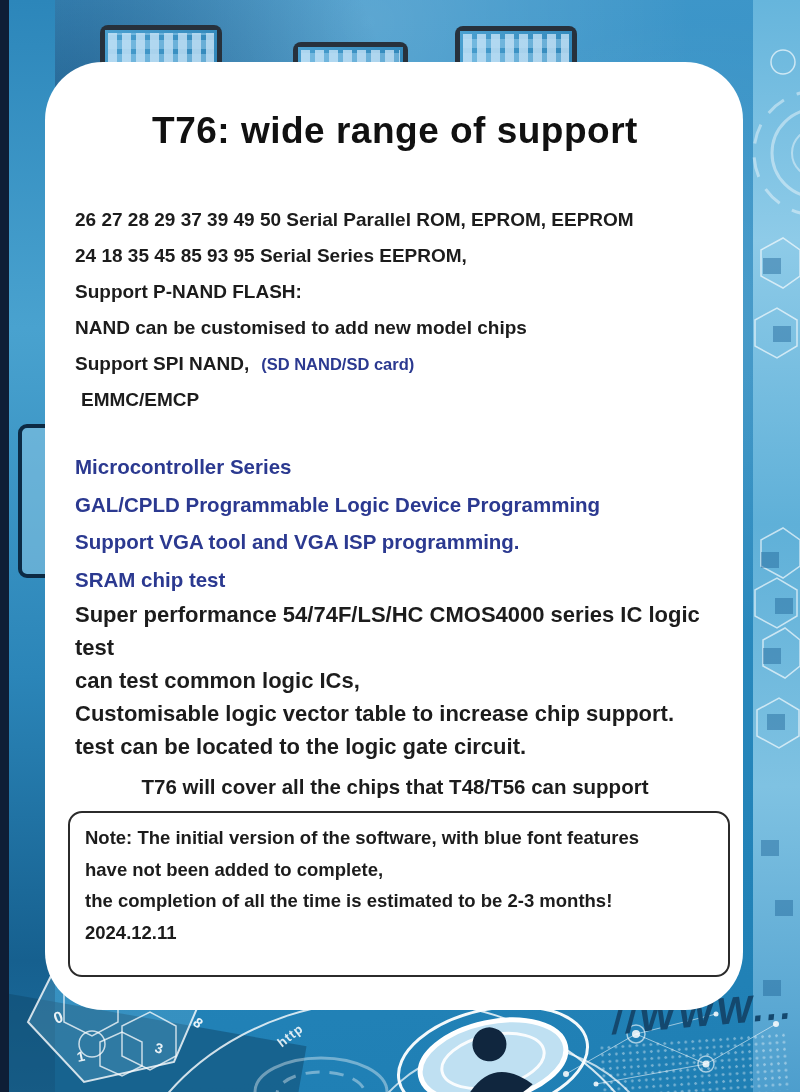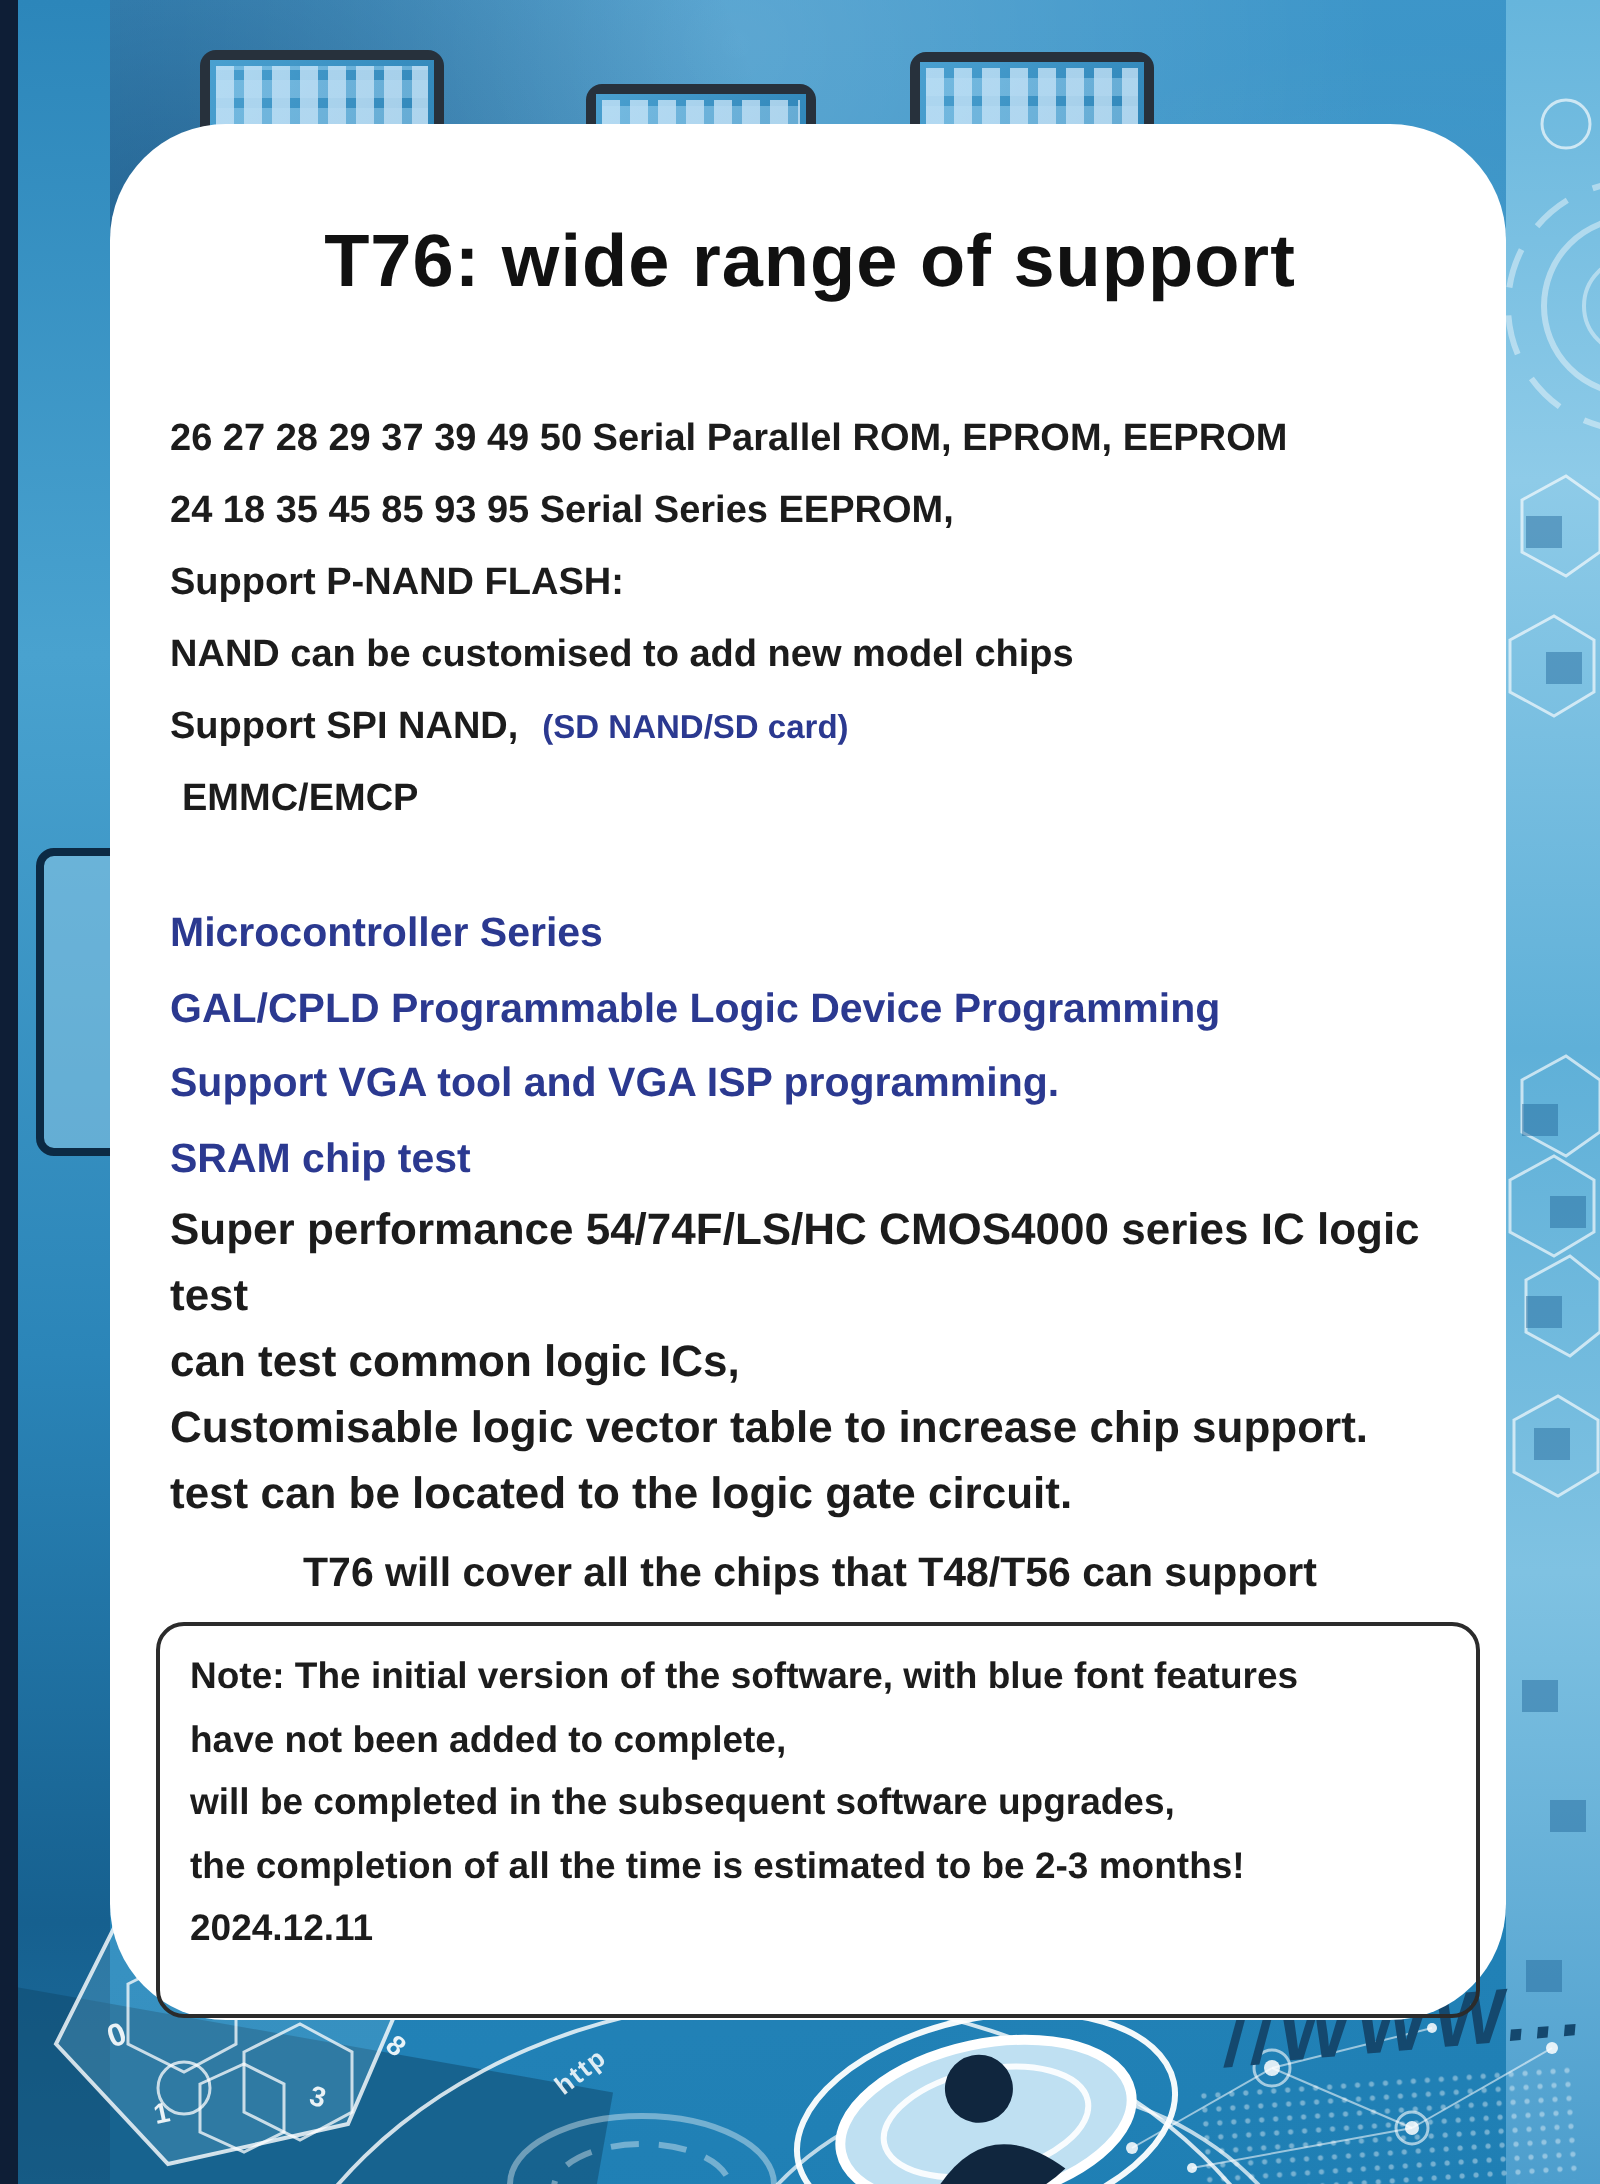--- a/index.html
+++ b/index.html
@@ -54,21 +54,21 @@
   .network{position:absolute;left:556px;top:1004px;z-index:2;}
   .map-dots{position:absolute;left:600px;top:1038px;width:190px;height:58px;z-index:1;opacity:.7;
     background-image:radial-gradient(rgba(255,255,255,.55) 1px, transparent 1.6px);
     background-size:7px 7px;transform:rotate(-4deg);}
   .www{position:absolute;left:612px;top:992px;z-index:3;font-size:38px;font-weight:bold;
     color:#14486e;letter-spacing:3px;transform:rotate(-5deg) skewX(-10deg);}
   .http{position:absolute;left:276px;top:1028px;z-index:3;font-size:13px;font-weight:bold;
     color:rgba(255,255,255,.85);transform:rotate(-38deg);letter-spacing:1px;}
 
   
-  .card{position:absolute;left:55px;top:62px;width:698px;height:948px;background:#ffffff;
+  .card{position:absolute;left:45px;top:62px;width:698px;height:948px;background:#ffffff;
     border-radius:58px;z-index:5;box-sizing:border-box;padding:36px 28px 0 30px;color:#1c1c1c;}
   .card h1{margin:12px 0 0;text-align:center;font-size:37px;font-weight:bold;color:#111;letter-spacing:.5px;}
   .mem-block{margin-top:50px;font-size:19px;font-weight:bold;line-height:36px;}
   .sd-note{font-size:16.5px;color:#2b3990;margin-left:12px;font-weight:bold;}
   .emmc{padding-left:6px;}
   .blue-block{margin-top:30px;font-size:20.5px;font-weight:bold;line-height:37.5px;color:#2b3990;}
   .logic-block{font-size:22px;font-weight:bold;line-height:33px;}
   .coverage{margin-top:12px;text-align:center;font-size:20.5px;font-weight:bold;}
   .note-box{margin:12px 0 0 -7px;width:662px;box-sizing:border-box;border:2px solid #2b2b2b;
     border-radius:14px;padding:9px 15px 27px;font-size:18.5px;font-weight:bold;line-height:31.5px;}
@@ -218,19 +218,18 @@
       <div>can test common logic ICs,</div>
       <div>Customisable logic vector table to increase chip support.</div>
       <div>test can be located to the logic gate circuit.</div>
     </div>
 
     <div class="coverage">T76 will cover all the chips that T48/T56 can support</div>
 
     <div class="note-box">
       <div>Note: The initial version of the software, with blue font features</div>
       <div>have not been added to complete,</div>
-      <div>will be completed in the subsequent software upgrades,</div>
       <div>the completion of all the time is estimated to be 2-3 months!</div>
       <div>2024.12.11</div>
     </div>
   </div>
 
 </div>
 
 </body></html>

